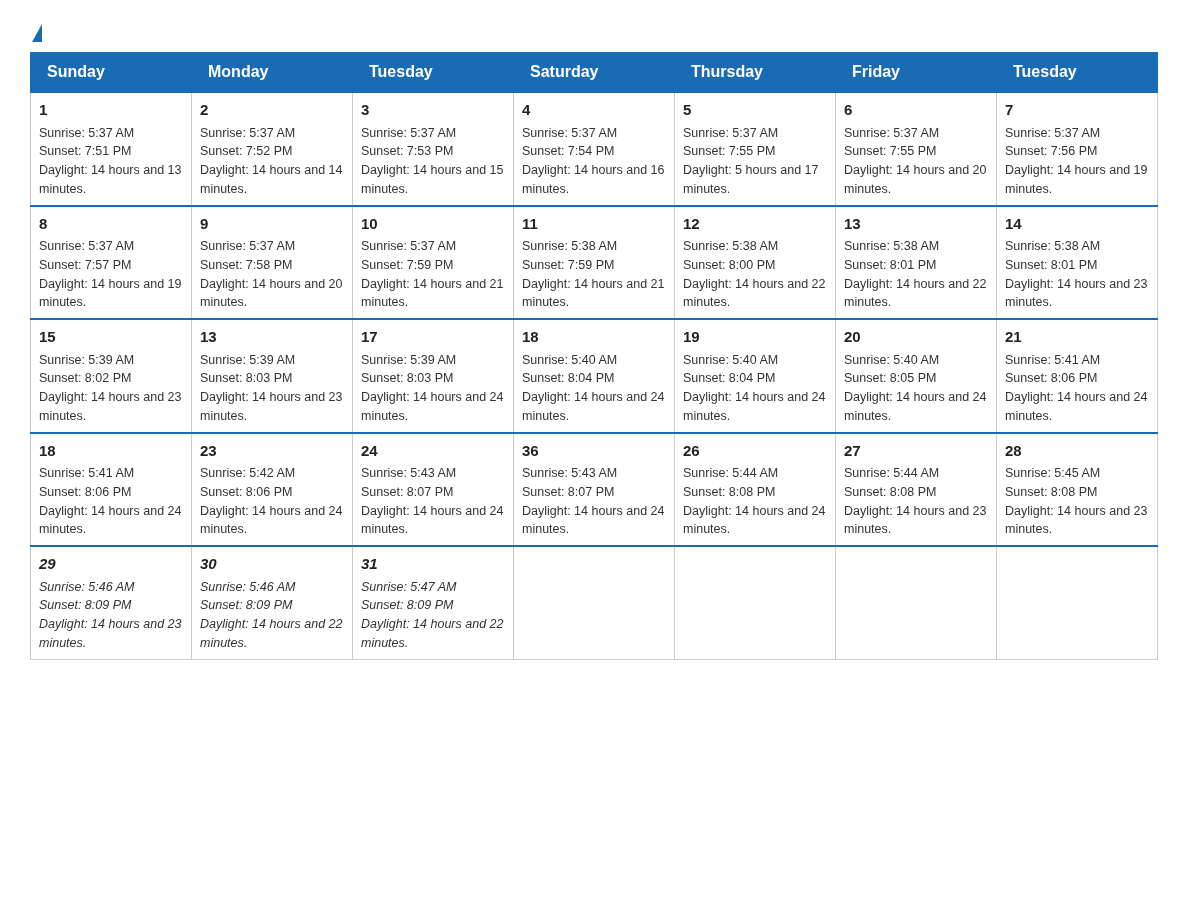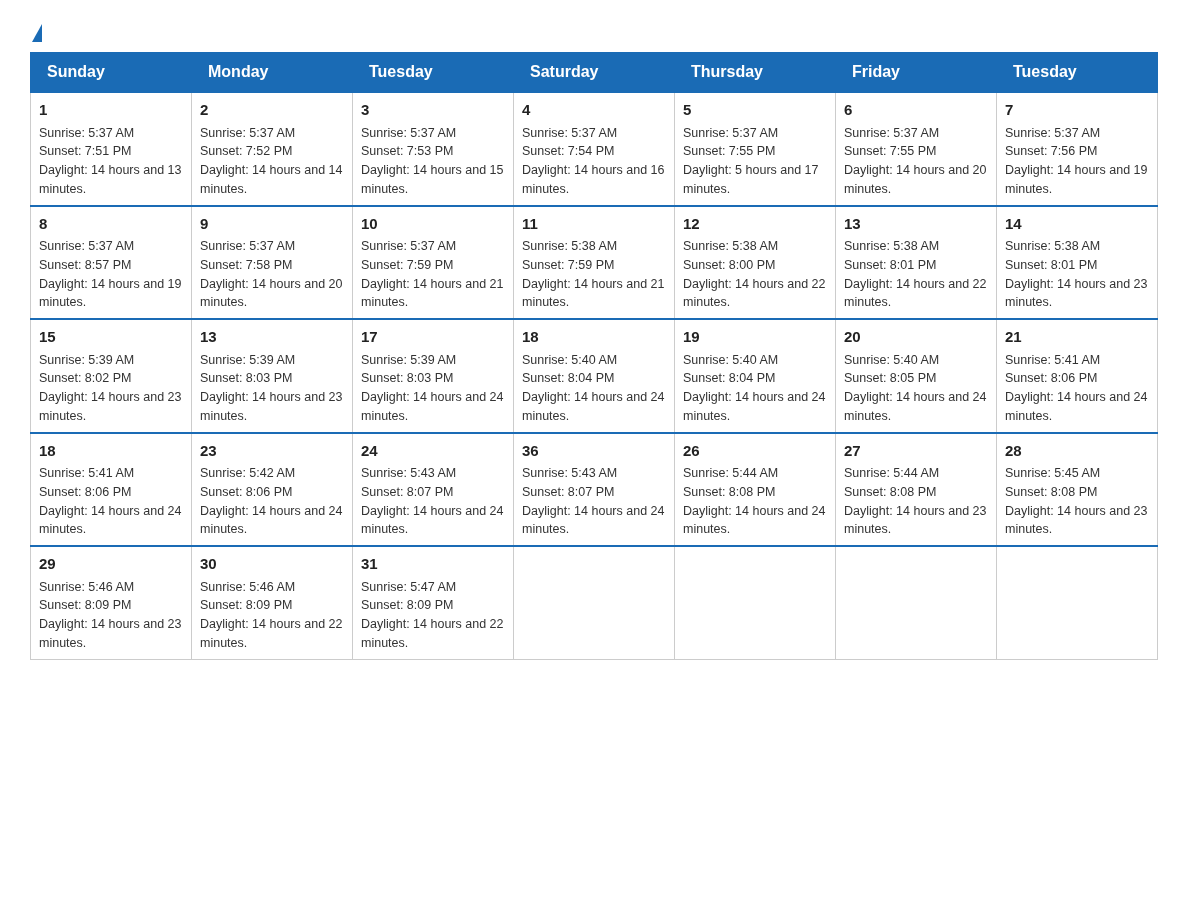--- a/index.html
+++ b/index.html
@@ -88,20 +88,21 @@
       font-weight: bold;
       color: #222;
       display: block;
       margin-bottom: 2px;
     }
     .calendar tr {
       border-bottom: 2px solid #1a6bb5;
     }
     .calendar tbody tr:last-child {
       border-bottom: none;
+      font-style: italic;
     }
     .empty-cell {
       background: #fff;
     }
   </style>
 </head>
 <body>
 
 <div class="header">
   <div class="logo">
@@ -133,21 +134,21 @@
   <tr>
         <td><span class="day-num">1</span><span>Sunrise: 5:37 AM</span><br><span>Sunset: 7:51 PM</span><br><span>Daylight: 14 hours and 13 minutes.</span></td>
         <td><span class="day-num">2</span><span>Sunrise: 5:37 AM</span><br><span>Sunset: 7:52 PM</span><br><span>Daylight: 14 hours and 14 minutes.</span></td>
         <td><span class="day-num">3</span><span>Sunrise: 5:37 AM</span><br><span>Sunset: 7:53 PM</span><br><span>Daylight: 14 hours and 15 minutes.</span></td>
         <td><span class="day-num">4</span><span>Sunrise: 5:37 AM</span><br><span>Sunset: 7:54 PM</span><br><span>Daylight: 14 hours and 16 minutes.</span></td>
         <td><span class="day-num">5</span><span>Sunrise: 5:37 AM</span><br><span>Sunset: 7:55 PM</span><br><span>Daylight: 5 hours and 17 minutes.</span></td>
         <td><span class="day-num">6</span><span>Sunrise: 5:37 AM</span><br><span>Sunset: 7:55 PM</span><br><span>Daylight: 14 hours and 20 minutes.</span></td>
         <td><span class="day-num">7</span><span>Sunrise: 5:37 AM</span><br><span>Sunset: 7:56 PM</span><br><span>Daylight: 14 hours and 19 minutes.</span></td>
       </tr>
       <tr>
-        <td><span class="day-num">8</span><span>Sunrise: 5:37 AM</span><br><span>Sunset: 8:57 PM</span><br><span>Daylight: 14 hours and 19 minutes.</span></td>
+        <td><span class="day-num">8</span><span>Sunrise: 5:37 AM</span><br><span>Sunset: 7:57 PM</span><br><span>Daylight: 14 hours and 19 minutes.</span></td>
         <td><span class="day-num">9</span><span>Sunrise: 5:37 AM</span><br><span>Sunset: 7:58 PM</span><br><span>Daylight: 14 hours and 20 minutes.</span></td>
         <td><span class="day-num">10</span><span>Sunrise: 5:37 AM</span><br><span>Sunset: 7:59 PM</span><br><span>Daylight: 14 hours and 21 minutes.</span></td>
         <td><span class="day-num">11</span><span>Sunrise: 5:38 AM</span><br><span>Sunset: 7:59 PM</span><br><span>Daylight: 14 hours and 21 minutes.</span></td>
         <td><span class="day-num">12</span><span>Sunrise: 5:38 AM</span><br><span>Sunset: 8:00 PM</span><br><span>Daylight: 14 hours and 22 minutes.</span></td>
         <td><span class="day-num">13</span><span>Sunrise: 5:38 AM</span><br><span>Sunset: 8:01 PM</span><br><span>Daylight: 14 hours and 22 minutes.</span></td>
         <td><span class="day-num">14</span><span>Sunrise: 5:38 AM</span><br><span>Sunset: 8:01 PM</span><br><span>Daylight: 14 hours and 23 minutes.</span></td>
       </tr>
       <tr>
         <td><span class="day-num">15</span><span>Sunrise: 5:39 AM</span><br><span>Sunset: 8:02 PM</span><br><span>Daylight: 14 hours and 23 minutes.</span></td>
         <td><span class="day-num">13</span><span>Sunrise: 5:39 AM</span><br><span>Sunset: 8:03 PM</span><br><span>Daylight: 14 hours and 23 minutes.</span></td>

